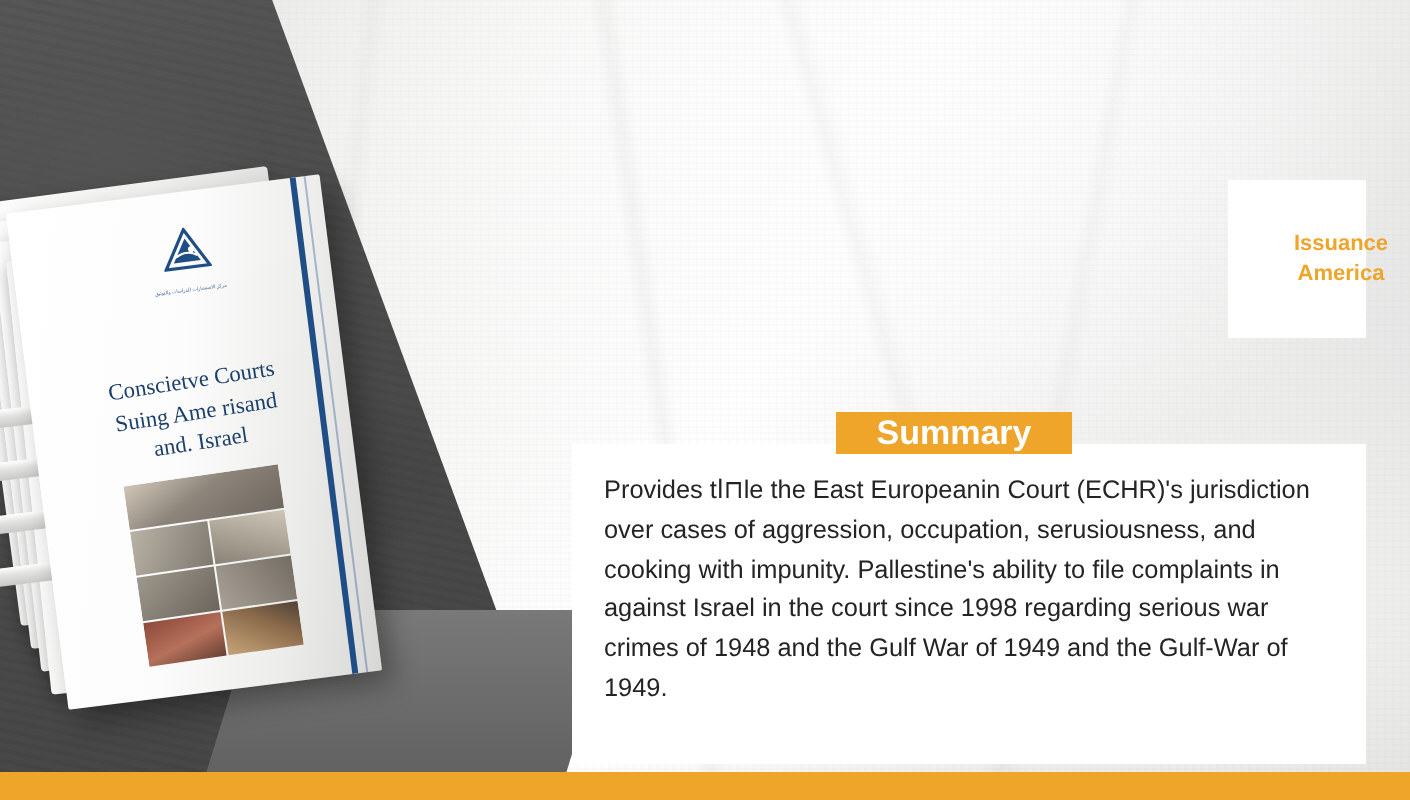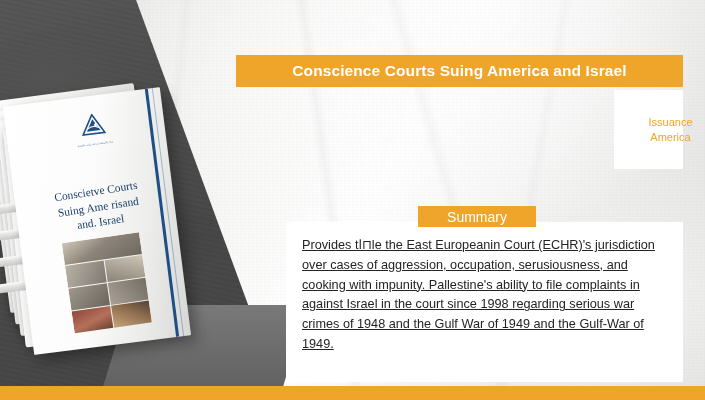--- a/index.html
+++ b/index.html
@@ -206,59 +206,58 @@
     width: 69px; height: 79px;
     background: #ffffff;
     display: flex;
     flex-direction: column;
     align-items: center;
     justify-content: center;
   }
   .reviewer-card span {
     color: #efa42a;
     font-size: 11px;
-    font-weight: normal;
+    font-weight: bold;
     line-height: 1.35;
     text-align: center;
     margin-left: 44px;
   }
 
   
   .summary-badge {
     position: absolute;
     left: 418px; top: 206px;
     width: 118px; height: 21px;
     background: #efa42a;
     display: flex;
     align-items: center;
     justify-content: center;
     z-index: 3;
   }
   .summary-badge span {
     color: #ffffff;
-    font-size: 14px;
-    font-weight: normal;
+    font-size: 17px;
+    font-weight: bold;
   }
 
   
   .summary-panel {
     position: absolute;
     left: 286px; top: 222px;
     width: 397px; height: 160px;
     background: #ffffff;
     z-index: 2;
   }
   .summary-text {
     position: absolute;
     left: 16px; top: 14px;
     width: 372px;
     font-size: 12.7px;
     line-height: 1.56;
     color: #242424;
-    text-decoration: underline;
   }
 
   
   .bottom-bar {
     position: absolute;
     left: 0; bottom: 0;
     width: 705px; height: 14px;
     background: #efa42a;
   }
 </style>
@@ -313,23 +312,20 @@
         <div class="cell c3"></div>
         <div class="cell c4"></div>
         <div class="cell c5"></div>
         <div class="cell c6"></div>
         <div class="cell c7"></div>
         <div class="cell c8"></div>
       </div>
     </div>
   </div>
 
-  <div class="title-bar">
-    <span>Conscience Courts Suing America and Israel</span>
-  </div>
 
 
   <div class="reviewer-card">
     <span>Issuance</span>
     <span>America</span>
   </div>
 
   <div class="summary-badge">
     <span>Summary</span>
   </div>

